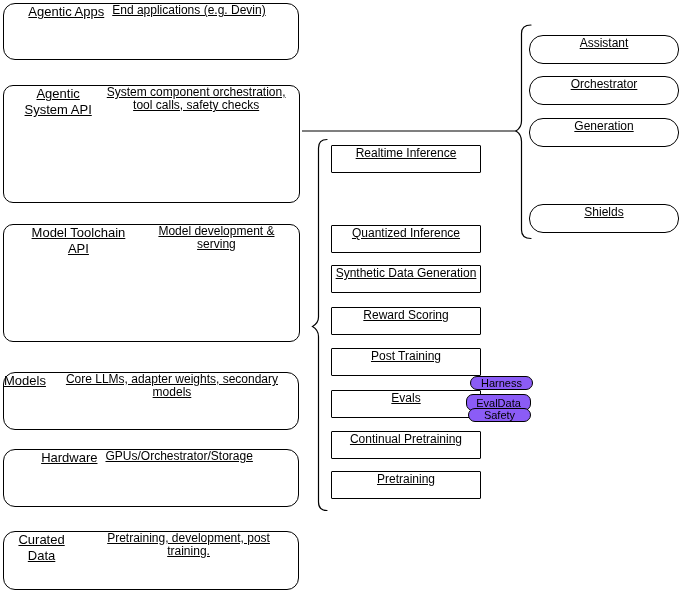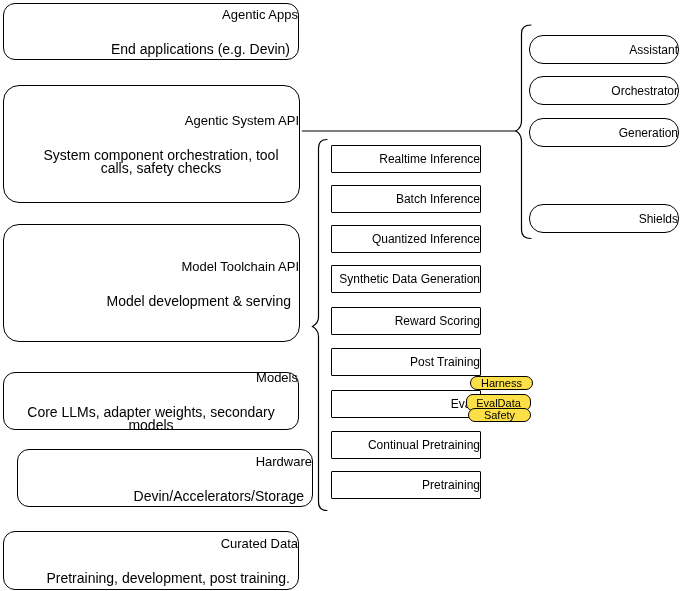--- a/index.html
+++ b/index.html
@@ -11,44 +11,45 @@
     color:#000;
     overflow:hidden;
   }
   .overlay{position:absolute;left:0;top:0;z-index:0;}
   .box{
     position:absolute;
     box-sizing:border-box;
     border:1.2px solid #000;
     background:#fff;
     display:flex;
-    flex-direction:column;
-    align-items:flex-end;
+    flex-direction:row;
+    align-items:flex-start;
     justify-content:center;
     text-align:center;
     z-index:1;
+    text-decoration:underline;
   }
   .r-small{border-radius:12px;}
-  .r-big{border-radius:16px;padding-left:19px;}
+  .r-big{border-radius:10px;padding-left:19px;}
   .node-title{font-size:13px;line-height:16px;}
-  .node-subtitle{font-size:14px;line-height:13px;margin-top:20px;padding:0 8px;}
+  .node-subtitle{font-size:12px;line-height:13px;margin-top:0;padding:0 8px;}
   .midbox{
     left:331px;width:150px;height:28px;
     border-radius:1px;font-size:12px;line-height:14px;
   }
   .rightbox{
     left:529px;width:150px;height:29px;
     border-radius:14px;font-size:12px;line-height:14px;
   }
   .pill{
     position:absolute;
     box-sizing:border-box;
     border:1.1px solid #000;
     border-radius:7px;
-    background:#fde047;
+    background:#8b5cf6;
     display:flex;align-items:center;justify-content:center;
     font-size:11px;line-height:12px;
     z-index:2;
   }
 </style>
 </head>
 <body>
 
 <div class="canvas">
 
@@ -71,35 +72,32 @@
   <div class="box r-big" style="left:3px;top:224px;width:297px;height:118px">
     <div class="node-title">Model Toolchain API</div>
     <div class="node-subtitle">Model development &amp; serving</div>
   </div>
 
   <div class="box r-small" style="left:3px;top:372px;width:296px;height:58px">
     <div class="node-title">Models</div>
     <div class="node-subtitle">Core LLMs, adapter weights, secondary models</div>
   </div>
 
-  <div class="box r-small" style="left:17px;top:449px;width:296px;height:58px">
+  <div class="box r-small" style="left:3px;top:449px;width:296px;height:58px">
     <div class="node-title">Hardware</div>
-    <div class="node-subtitle">Devin/Accelerators/Storage</div>
+    <div class="node-subtitle">GPUs/Orchestrator/Storage</div>
   </div>
 
   <div class="box r-small" style="left:3px;top:531px;width:296px;height:59px">
     <div class="node-title">Curated Data</div>
     <div class="node-subtitle">Pretraining, development, post training.</div>
   </div>
 
   <div class="box midbox" style="top:145px">
     <span>Realtime Inference</span>
-  </div>
-  <div class="box midbox" style="top:185px">
-    <span>Batch Inference</span>
   </div>
   <div class="box midbox" style="top:225px">
     <span>Quantized Inference</span>
   </div>
   <div class="box midbox" style="top:265px">
     <span>Synthetic Data Generation</span>
   </div>
   <div class="box midbox" style="top:307px">
     <span>Reward Scoring</span>
   </div>

